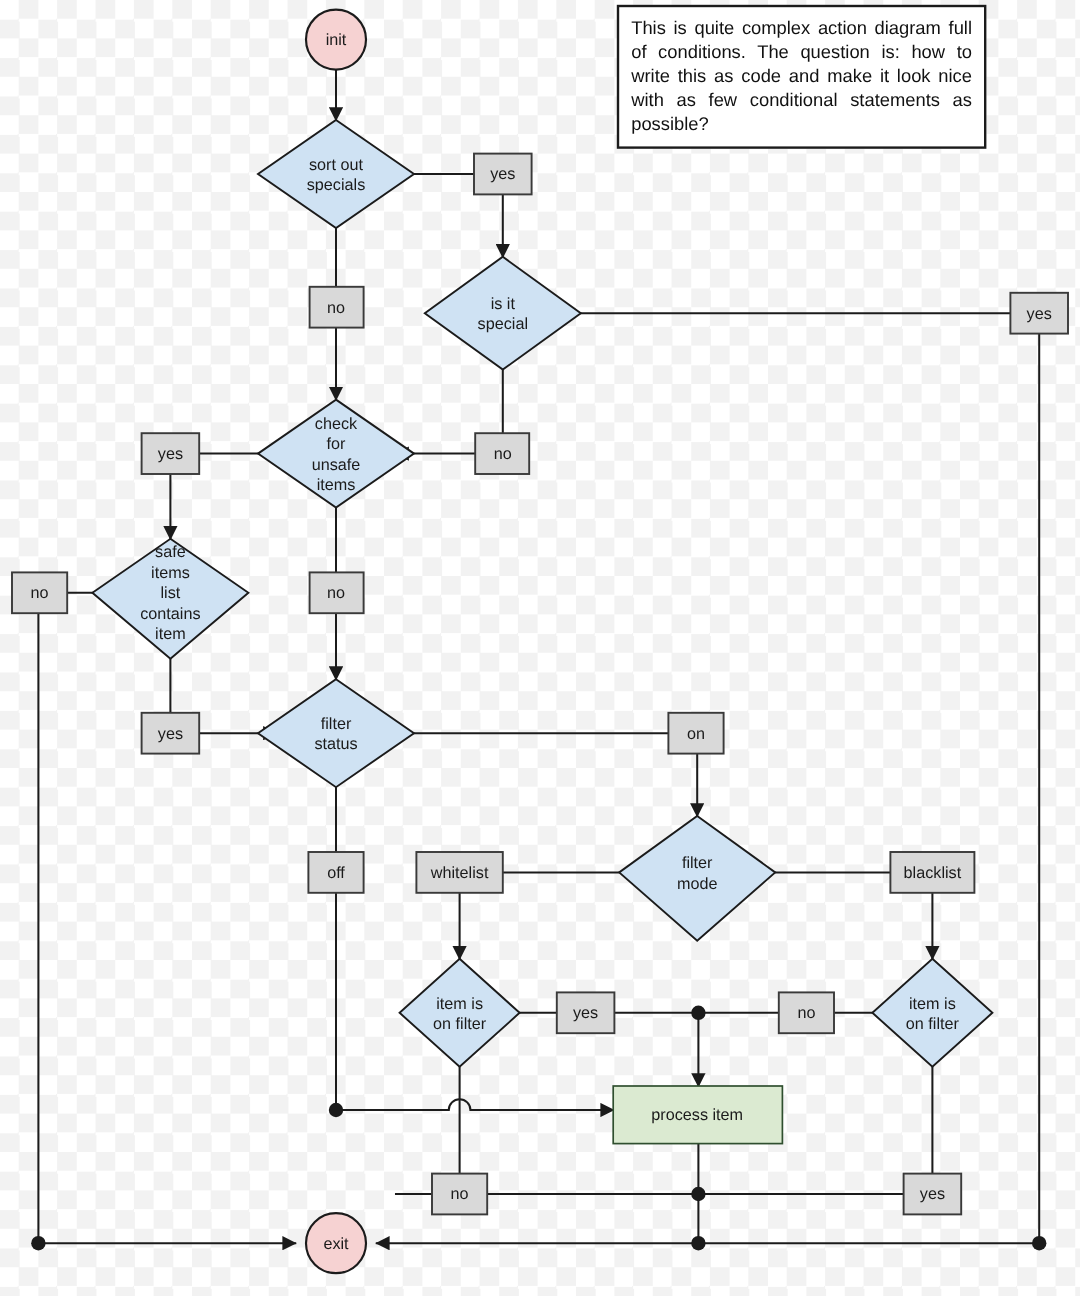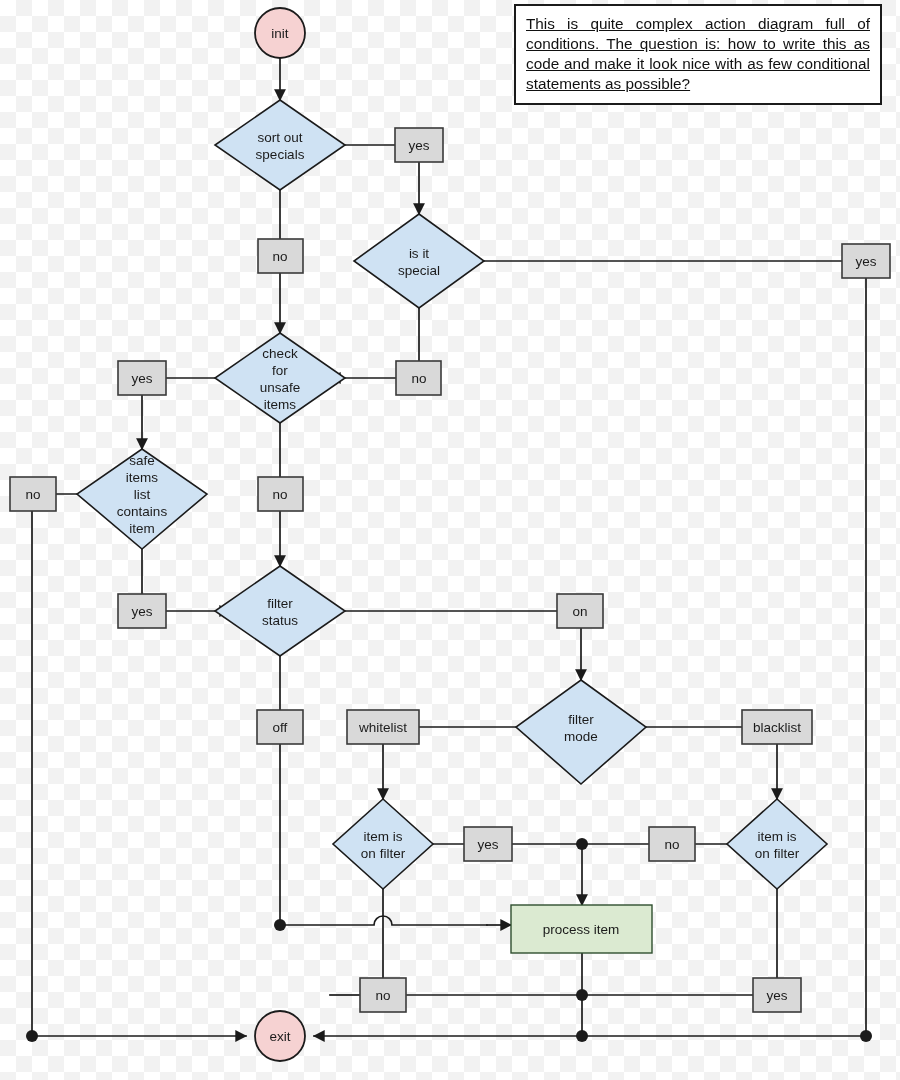--- a/index.html
+++ b/index.html
@@ -75,32 +75,31 @@
     font-family: "Liberation Sans", sans-serif;
     font-size: 13.5px;
     fill: #1b1b1b;
     text-anchor: middle;
     dominant-baseline: middle;
   }
   #note-box {
     position: absolute;
     left: 514px;
     top: 4px;
-    width: 368px;
+    width: 308px;
     box-sizing: border-box;
     border: 2px solid #1b1b1b;
     background: #ffffff;
     padding: 8px 10px 9px 10px;
     font-family: "Liberation Sans", sans-serif;
     font-size: 15.3px;
     line-height: 1.3;
     color: #111111;
     text-align: justify;
     text-justify: inter-word;
-    text-decoration: underline;
   }
 </style>
 </head>
 <body>
 
 <div id="canvas-wrap">
 
   <svg id="flow" viewBox="0 0 900 1080">
     <defs>
       <marker id="arrow" viewBox="0 0 10 10" refX="9" refY="5" markerWidth="7" markerHeight="7" orient="auto-start-reverse">

